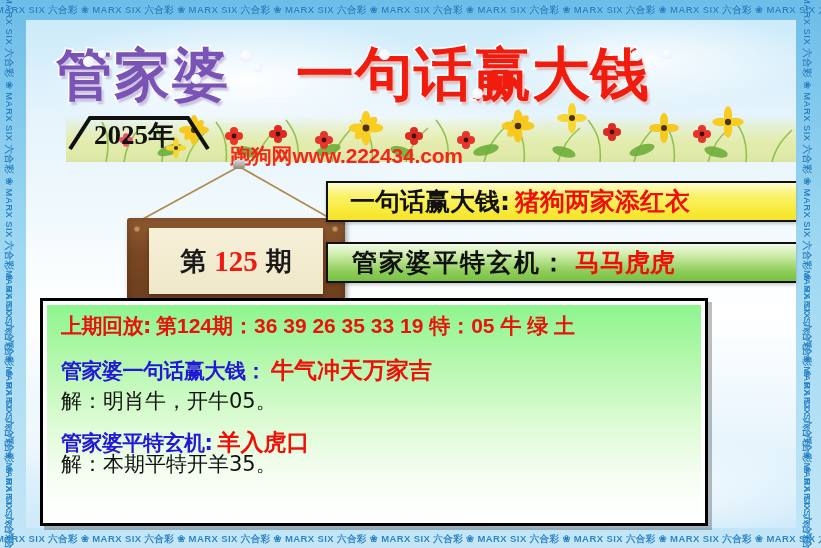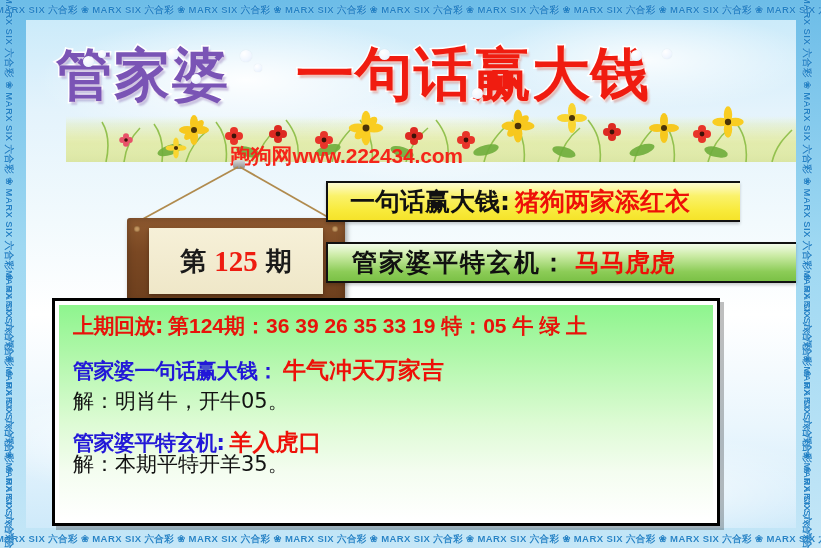--- a/index.html
+++ b/index.html
@@ -132,21 +132,21 @@
   .paper .txt {
     position:absolute; left:0; top:0; width:100%; height:100%;
     display:flex; align-items:center; justify-content:center; gap:8px;
     font-family:"DejaVu Serif", serif; font-size:26px; font-weight:bold;
     color:#1a1a1a;
   }
   .paper .num { color:#ee1c10; font-family:"Liberation Serif", serif; font-size:29px; }
 
   
   #banner-yellow {
-    position:absolute; left:300px; top:161px; width:414px; height:41px;
+    position:absolute; left:300px; top:161px; width:470px; height:41px;
     background:linear-gradient(#fdfbd0,#faf26a 35%,#f8ea3a 75%,#f5e32a);
     border:2px solid #111; border-right:none;
     display:flex; align-items:center;
     box-shadow:0 2px 3px rgba(0,0,0,.2);
   }
   #banner-yellow .pad { padding-left:22px; white-space:nowrap; }
   .bk { font-family:"DejaVu Sans", sans-serif; font-size:25px; font-weight:bold; color:#111; }
   .rd { font-family:"DejaVu Sans", sans-serif; font-size:25px; font-weight:bold; color:#ee1008; }
 
   
@@ -155,21 +155,21 @@
     background:linear-gradient(#f2fbe8,#cdeca8 30%,#8ccc57 75%,#7bc146);
     border:2px solid #111; border-right:none;
     display:flex; align-items:center;
     box-shadow:0 2px 3px rgba(0,0,0,.2);
   }
   #banner-green .pad { padding-left:24px; white-space:nowrap; letter-spacing:2px; }
   #banner-green .rd { letter-spacing:0px;text-align:right; }
 
   
   #content {
-    position:absolute; left:26px; top:278px; width:668px; height:228px;
+    position:absolute; left:14px; top:278px; width:668px; height:228px;
     background:#ffffff;
     border:3px solid #000;
     box-shadow:4px 4px 0 rgba(0,0,0,.25);
     padding:4px;
   }
   #content .inner {
     width:100%; height:100%;
     background:linear-gradient(#8ef58e 0%, #aef7a8 22%, #ddfbd4 55%, #f4fdf0 78%, #ffffff 100%);
     padding:8px 14px 0 14px;
   }
@@ -395,20 +395,26 @@
       <span class="bubble" style="left:141px;top:28px;width:12px;height:12px;"></span>
       <span class="bubble" style="left:165px;top:54px;width:10px;height:10px;"></span>
       <span class="bubble" style="left:214px;top:30px;width:12px;height:12px;"></span>
       <span class="bubble" style="left:228px;top:44px;width:8px;height:8px;"></span>
       <span class="bubble" style="left:353px;top:29px;width:11px;height:11px;"></span>
       <span class="bubble" style="left:446px;top:68px;width:11px;height:11px;"></span>
       <span class="bubble" style="left:605px;top:30px;width:11px;height:11px;"></span>
       <span class="bubble" style="left:636px;top:29px;width:10px;height:10px;"></span>
     </div>
 
+    <div id="yeartag">
+      <svg width="142" height="36" viewBox="0 0 142 36" style="position:absolute;left:0;top:0;">
+        <path d="M2 34 L22 3 L120 3 L140 34" fill="none" stroke="#111" stroke-width="4"></path>
+      </svg>
+      <div class="lbl">2025年</div>
+    </div>
 
     <div id="url">跑狗网www.222434.com</div>
 
     <div id="sign">
       <span class="nail"></span>
       <svg width="230" height="70" viewBox="0 0 230 70" style="position:absolute;left:0;top:4px;">
         <path d="M117 3 L20 56" stroke="#b08b4e" stroke-width="1.8" fill="none"></path>
         <path d="M119 3 L212 56" stroke="#b08b4e" stroke-width="1.8" fill="none"></path>
       </svg>
       <div class="board">

